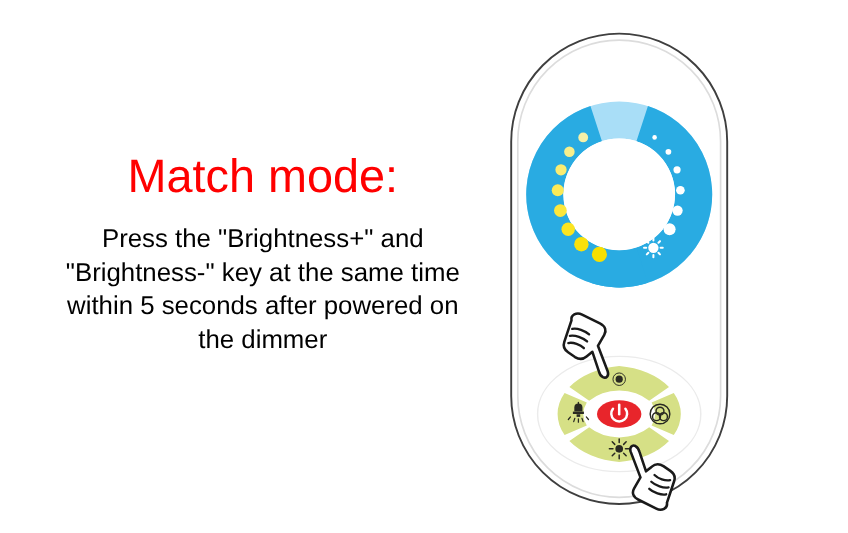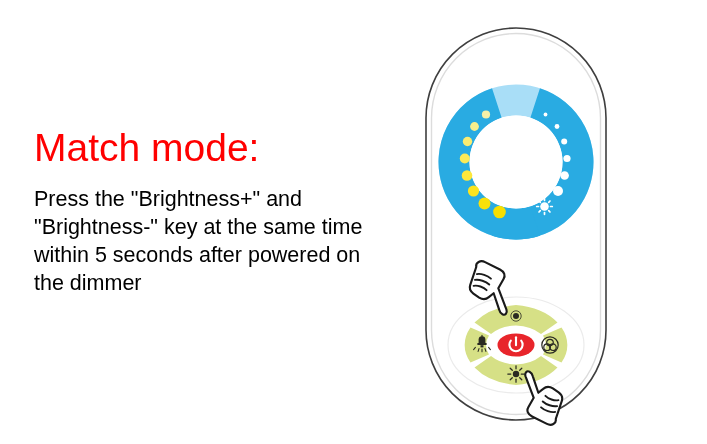--- a/index.html
+++ b/index.html
@@ -10,20 +10,21 @@
     overflow:hidden;
     position:relative;
   }
   .stage{position:absolute;left:0;top:0;width:707px;height:444px;}
 
   
   .text-panel{
     position:absolute;
     left:34px;top:125px;
     width:370px;
+    text-align:center;
   }
   .heading{
     color:#ff0000;
     font-size:39px;
     line-height:46px;
     font-weight:400;
     letter-spacing:0px;
     white-space:nowrap;
   }
   .body-copy{

